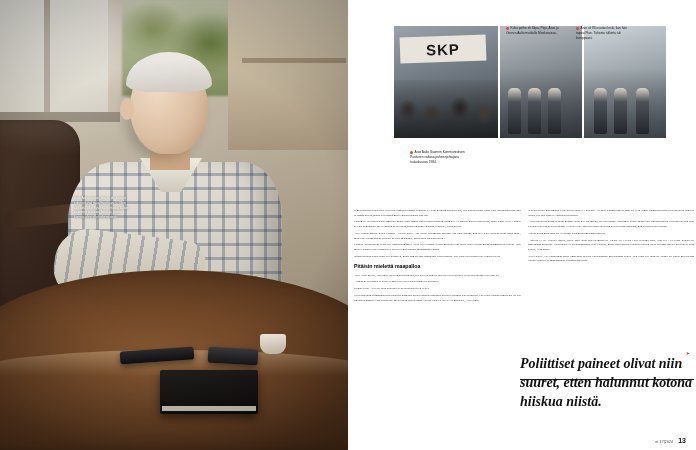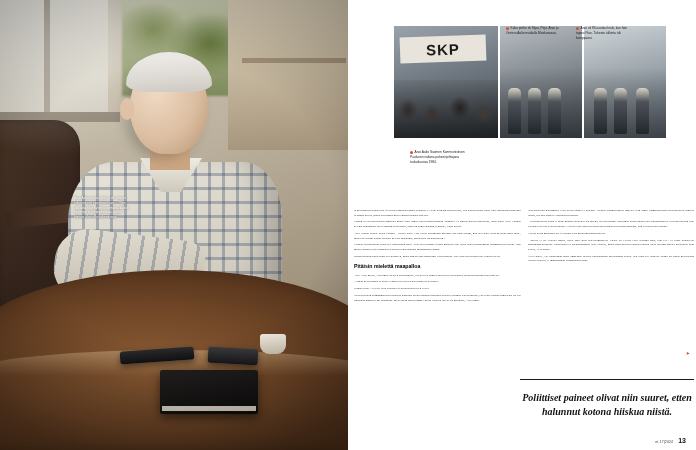--- a/index.html
+++ b/index.html
@@ -337,29 +337,29 @@
     font-family: "Liberation Sans", sans-serif;
     font-size: 5.2px;
     margin: 4px 0 2px 0;
     color: #000;
   }
 
   
   .pullquote {
     position: absolute;
     right: 2px;
-    bottom: 32px;
+    bottom: 38px;
     width: 174px;
     font-family: "Liberation Serif", serif;
     font-style: italic;
     font-weight: bold;
-    font-size: 10px;
+    font-size: 14px;
     line-height: 1.35;
     color: #111;
-    text-align: center;
+    text-align: left;
   }
   .pq-rule {
     position: absolute;
     right: 2px;
     bottom: 70px;
     width: 174px;
     height: 1px;
     background: #1a1a1a;
   }
 

